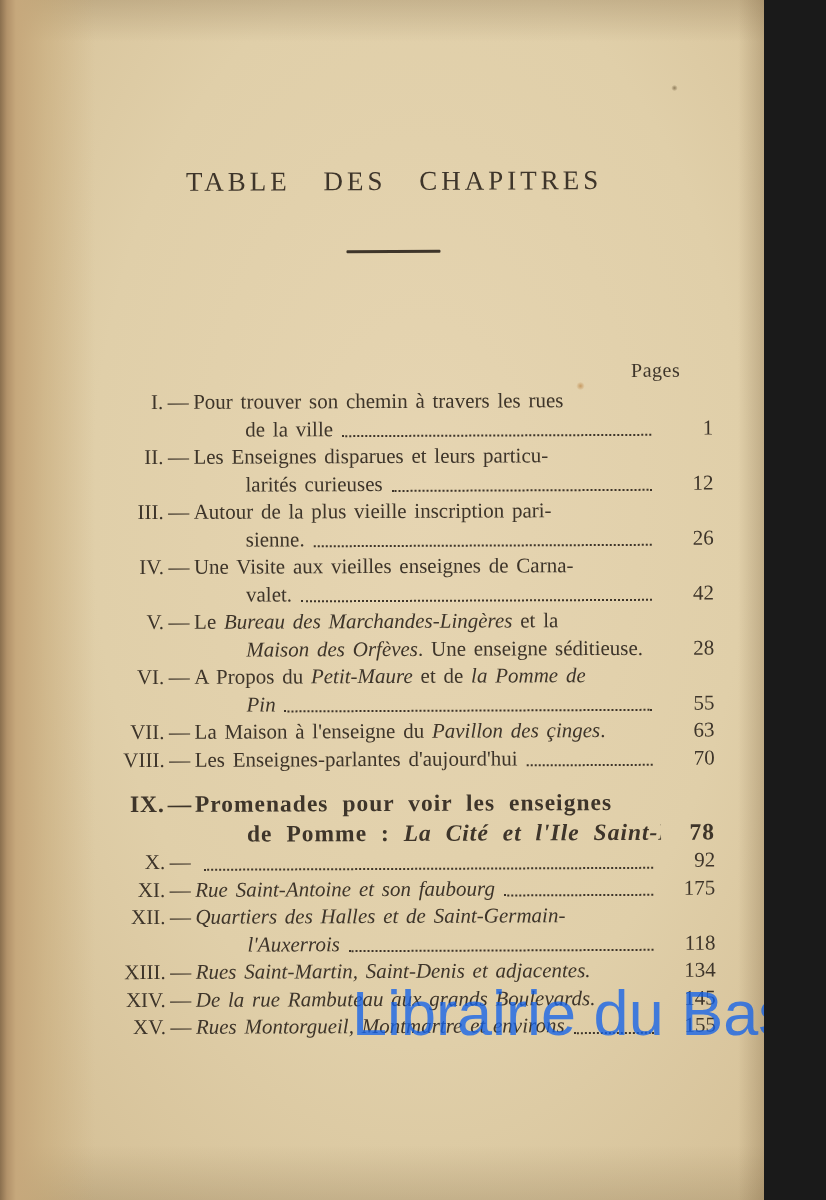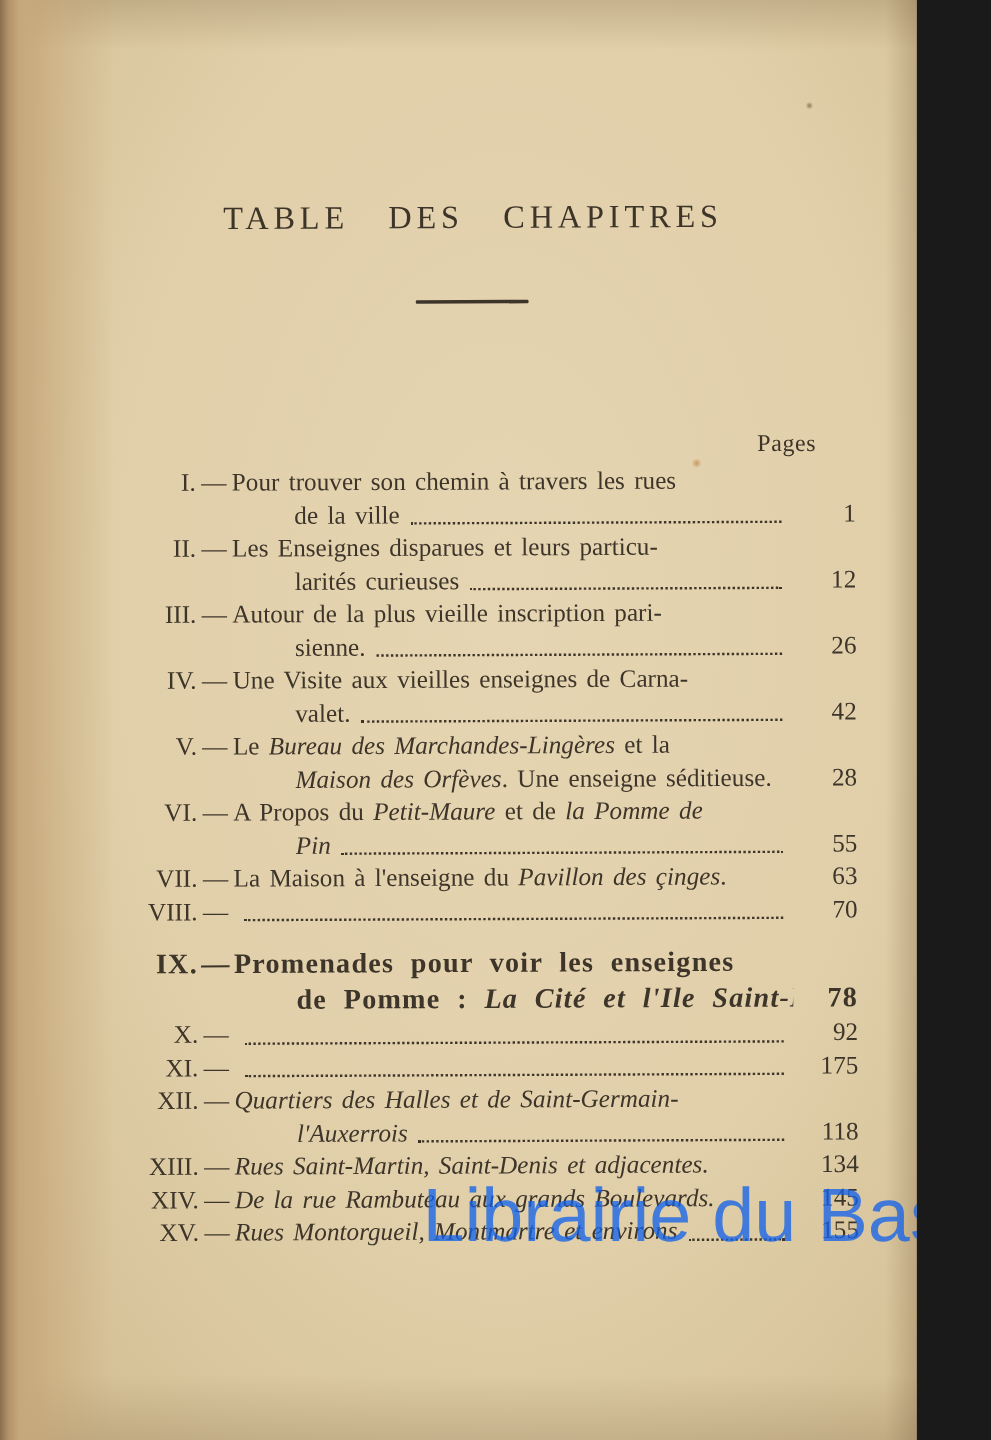--- a/index.html
+++ b/index.html
@@ -174,20 +174,21 @@
             <span class="dash">—</span>
             <span class="text"><span>La Maison à l'enseigne du </span><span class="it">Pavillon des çinges</span><span>.</span></span>
             <span class="spacer"></span>
             <span class="pageno">63</span>
           </div>
         </div>
         <div class="item">
           <div class="line">
             <span class="num">VIII.</span>
             <span class="dash">—</span>
+            <span class="text"><span>Les Enseignes-parlantes d'aujourd'hui</span></span>
             <span class="leader"></span>
             <span class="pageno">70</span>
           </div>
         </div>
         <div class="item big">
           <div class="line">
             <span class="num">IX.</span>
             <span class="dash">—</span>
             <span class="text"><span>Promenades pour voir les enseignes</span></span>
           </div>
@@ -205,20 +206,21 @@
             <span class="num">X.</span>
             <span class="dash">—</span>
             <span class="leader"></span>
             <span class="pageno">92</span>
           </div>
         </div>
         <div class="item">
           <div class="line">
             <span class="num">XI.</span>
             <span class="dash">—</span>
+            <span class="text"><span class="it">Rue Saint-Antoine et son faubourg</span></span>
             <span class="leader"></span>
             <span class="pageno">175</span>
           </div>
         </div>
         <div class="item">
           <div class="line">
             <span class="num">XII.</span>
             <span class="dash">—</span>
             <span class="text"><span class="it">Quartiers des Halles et de Saint-Germain-</span></span>
           </div>

